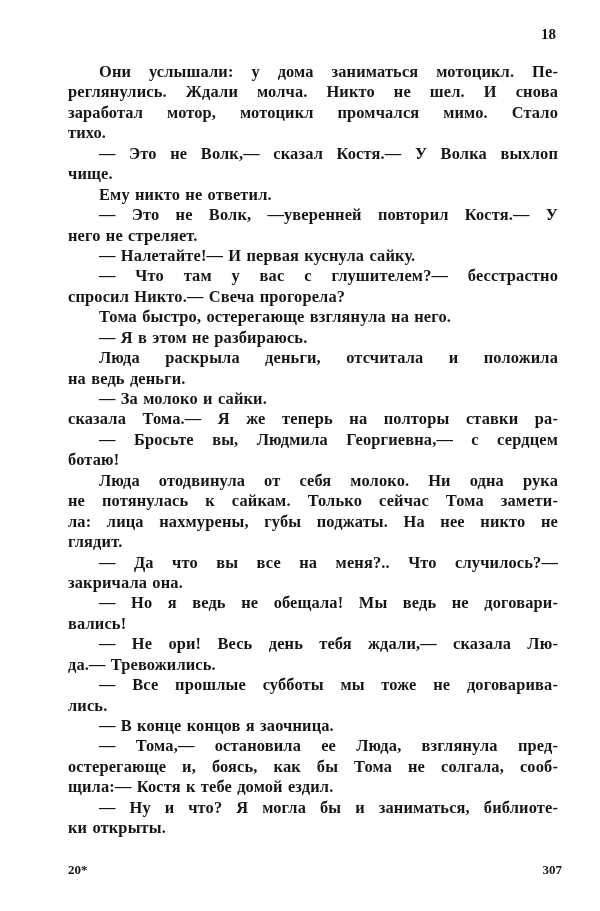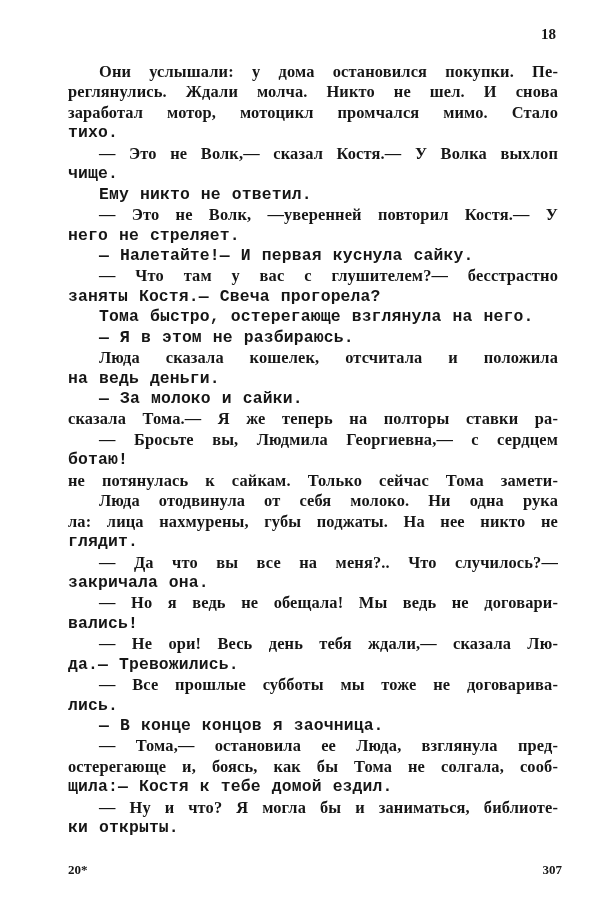--- a/index.html
+++ b/index.html
@@ -43,21 +43,20 @@
       word-spacing: 1px;
     }
     .line {
       display: block;
       white-space: nowrap;
       text-align-last: justify;
       height: 20.45px;
     }
     .line.last {
       text-align-last: left;
-      font-family: Liberation Mono, monospace;
     }
     .line.indent {
       padding-left: 31px;
     }
     .footer {
       position: absolute;
       left: 56px;
       width: 494px;
       top: 862px;
       font-size: 13px;
@@ -68,64 +67,64 @@
     .footer .pg { position: absolute; right: 0; }
   </style>
 </head>
 <body>
 
 <div class="page">
   <div class="header-num">18</div>
 
   <div class="body-text" id="body-text">
       <div>
-        <span class="line indent">Они услышали: у дома остановился покупки. Пе-</span>
+        <span class="line indent">Они услышали: у дома заниматься мотоцикл. Пе-</span>
         <span class="line">реглянулись. Ждали молча. Никто не шел. И снова</span>
         <span class="line">заработал мотор, мотоцикл промчался мимо. Стало</span>
         <span class="line last">тихо.</span>
       </div>
       <div>
         <span class="line indent">— Это не Волк,— сказал Костя.— У Волка выхлоп</span>
         <span class="line last">чище.</span>
       </div>
       <div>
         <span class="line indent last">Ему никто не ответил.</span>
       </div>
       <div>
         <span class="line indent">— Это не Волк, —уверенней повторил Костя.— У</span>
         <span class="line last">него не стреляет.</span>
       </div>
       <div>
         <span class="line indent last">— Налетайте!— И первая куснула сайку.</span>
       </div>
       <div>
         <span class="line indent">— Что там у вас с глушителем?— бесстрастно</span>
-        <span class="line last">заняты Костя.— Свеча прогорела?</span>
+        <span class="line last">спросил Никто.— Свеча прогорела?</span>
       </div>
       <div>
         <span class="line indent last">Тома быстро, остерегающе взглянула на него.</span>
       </div>
       <div>
         <span class="line indent last">— Я в этом не разбираюсь.</span>
       </div>
       <div>
-        <span class="line indent">Люда сказала кошелек, отсчитала и положила</span>
+        <span class="line indent">Люда раскрыла деньги, отсчитала и положила</span>
         <span class="line last">на ведь деньги.</span>
       </div>
       <div>
         <span class="line indent last">— За молоко и сайки.</span>
       </div>
       <div>
         <span class="line">сказала Тома.— Я же теперь на полторы ставки ра-</span>
         <span class="line indent">— Бросьте вы, Людмила Георгиевна,— с сердцем</span>
         <span class="line last">ботаю!</span>
       </div>
       <div>
+        <span class="line indent">Люда отодвинула от себя молоко. Ни одна рука</span>
         <span class="line">не потянулась к сайкам. Только сейчас Тома замети-</span>
-        <span class="line indent">Люда отодвинула от себя молоко. Ни одна рука</span>
         <span class="line">ла: лица нахмурены, губы поджаты. На нее никто не</span>
         <span class="line last">глядит.</span>
       </div>
       <div>
         <span class="line indent">— Да что вы все на меня?.. Что случилось?—</span>
         <span class="line last">закричала она.</span>
       </div>
       <div>
         <span class="line indent">— Но я ведь не обещала! Мы ведь не договари-</span>
         <span class="line last">вались!</span>

